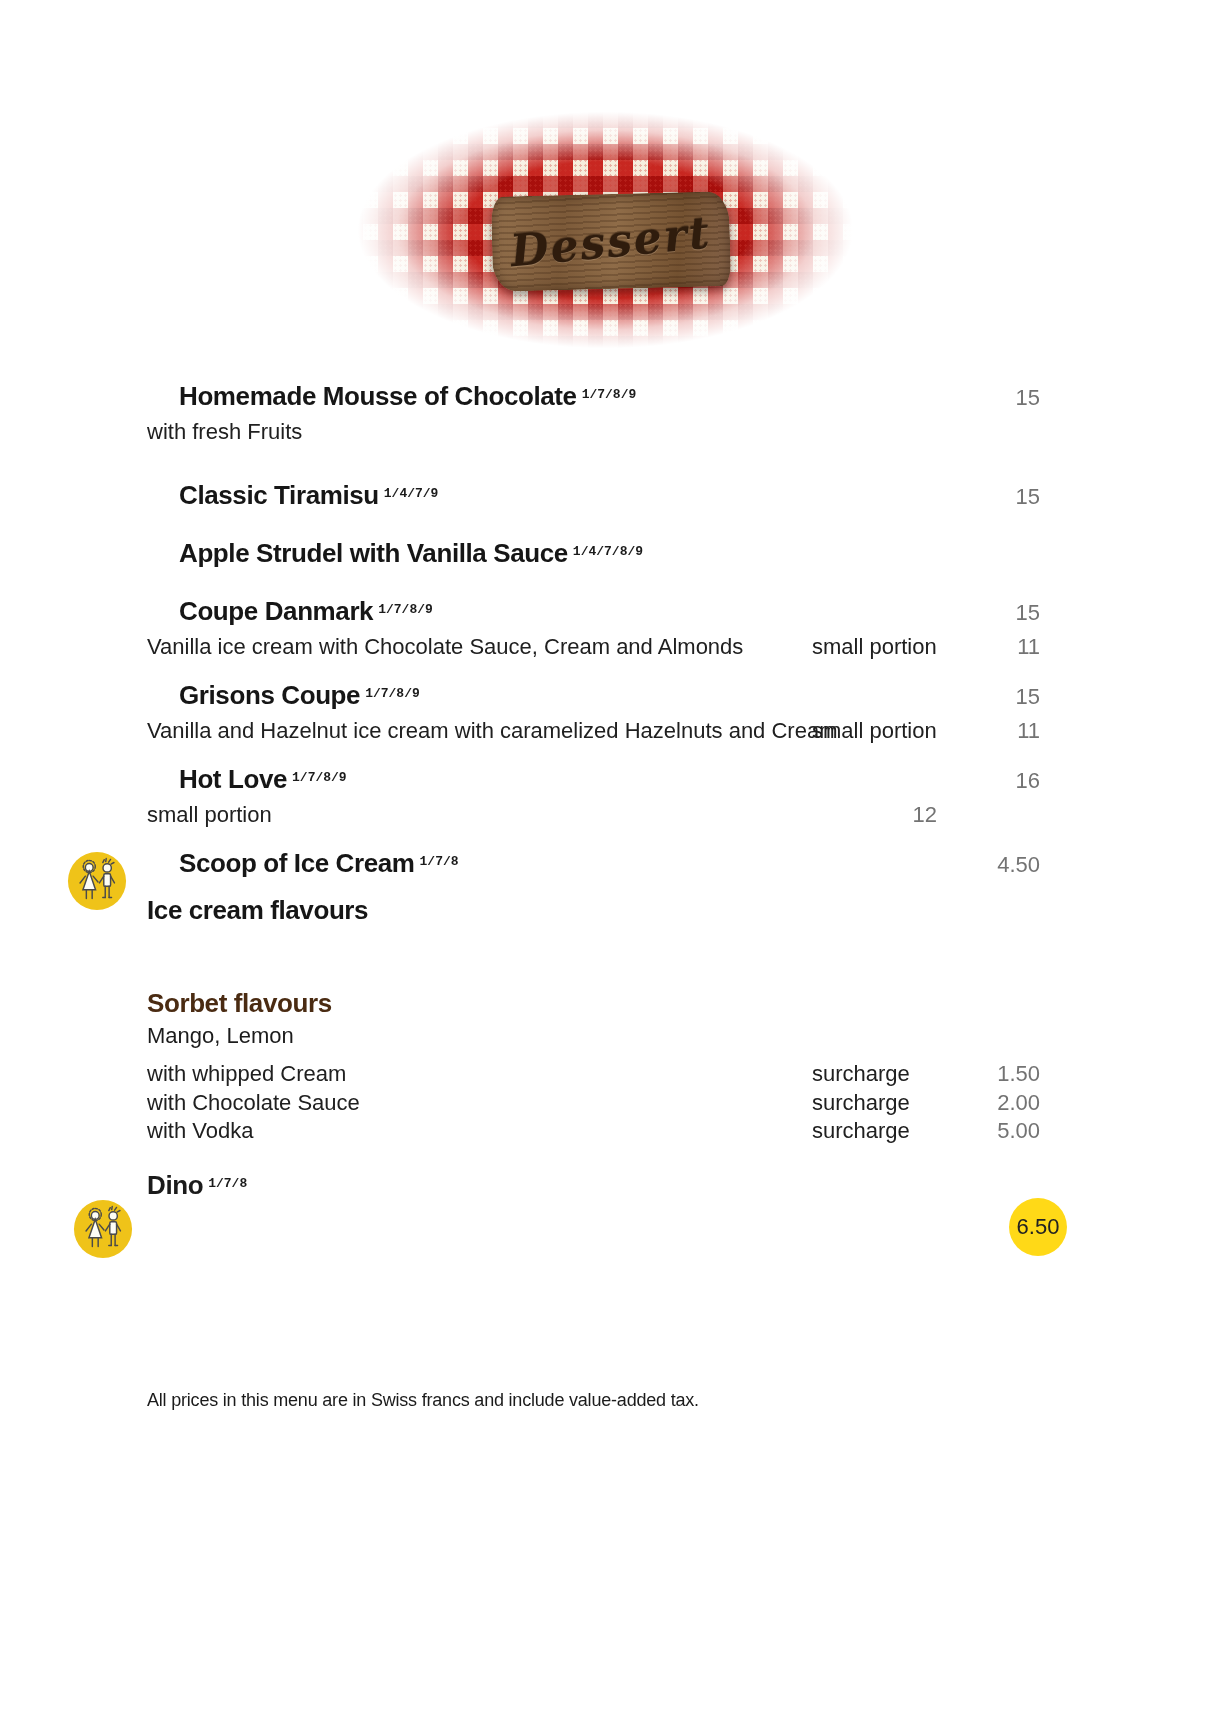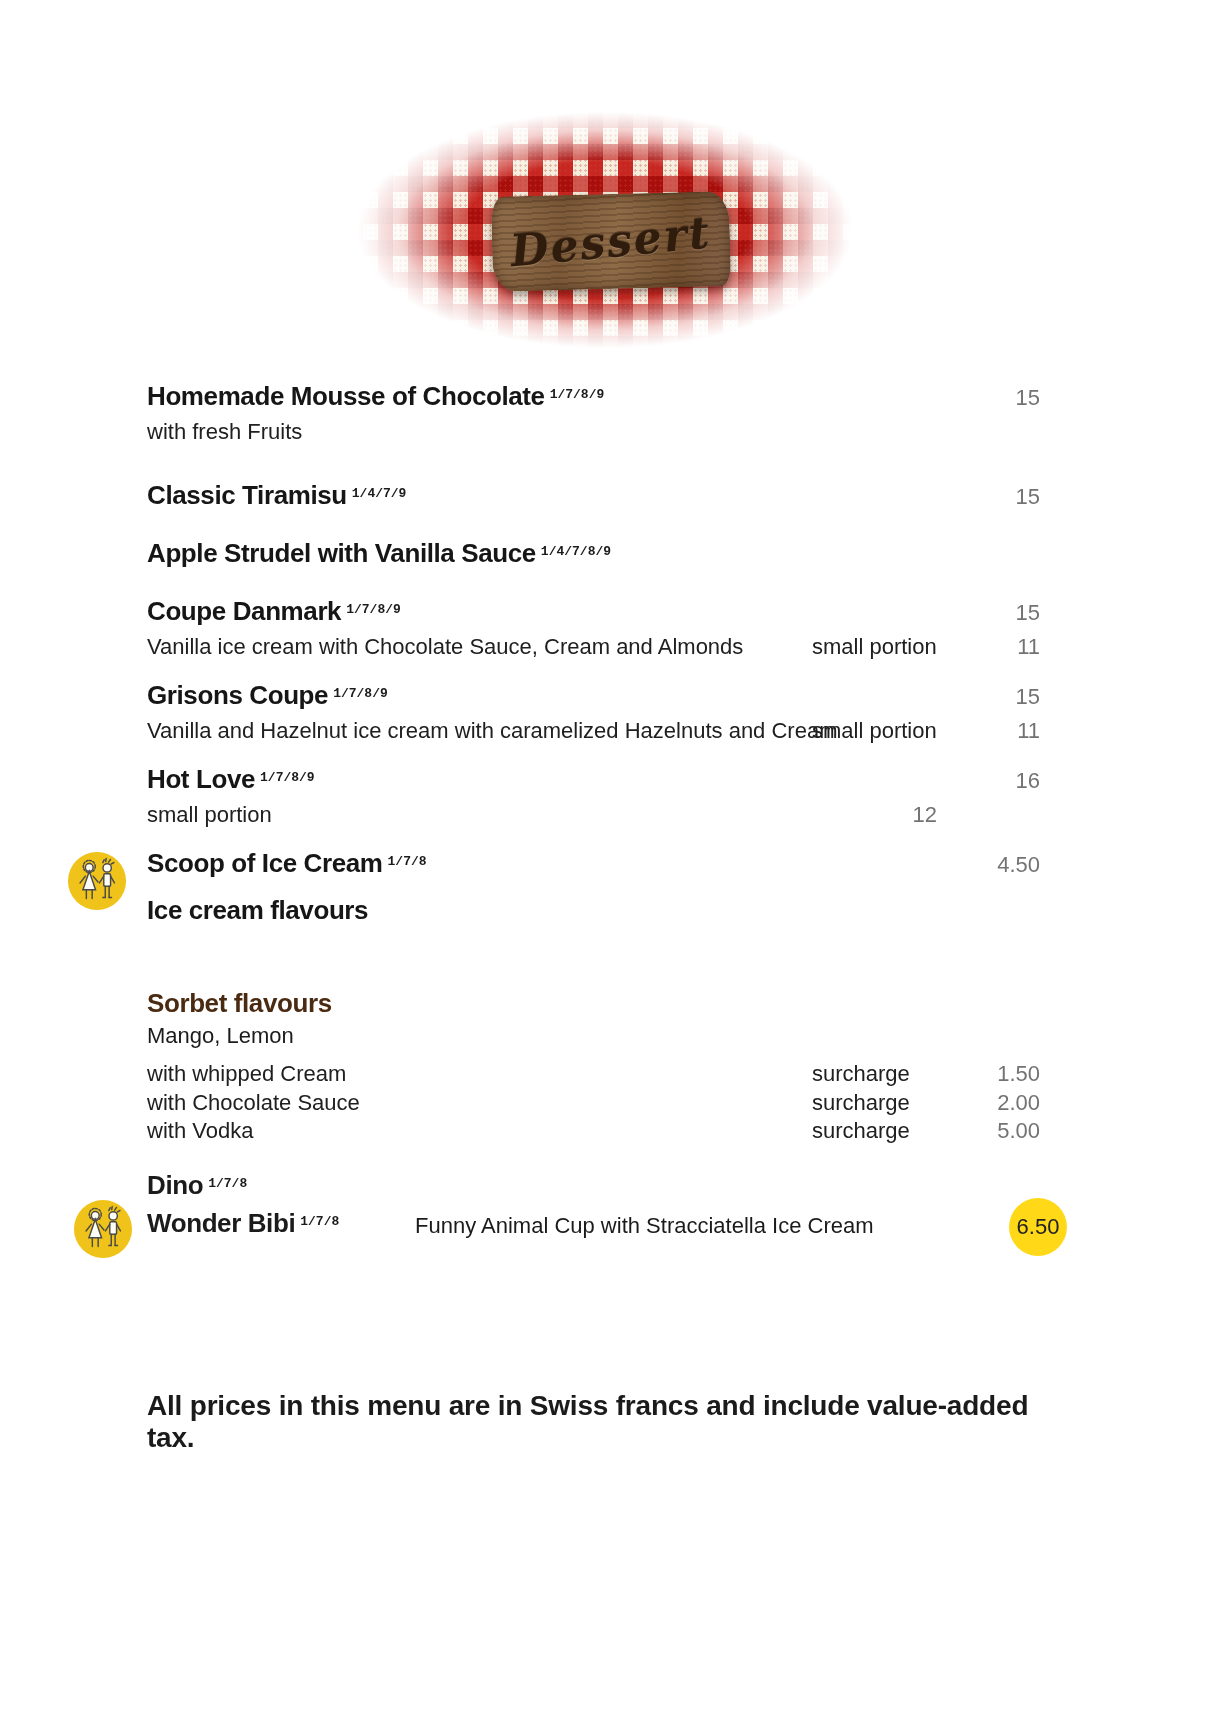--- a/index.html
+++ b/index.html
@@ -38,33 +38,33 @@
   .wood-sign-text{
     font-family:"DejaVu Serif",serif;font-style:italic;font-weight:700;
     font-size:44px;color:#2f1c0d;letter-spacing:2px;transform:rotate(-4deg);
     text-shadow:0 1px 0 rgba(240,220,190,0.22), 0 -1px 1px rgba(30,15,5,0.5);
   }
 
   
   .block{position:absolute;left:147px;width:893px;}
   .trow{display:grid;grid-template-columns:minmax(0,1fr) 103px;align-items:baseline;line-height:35px;}
   .drow{display:grid;grid-template-columns:minmax(0,1fr) 125px 103px;align-items:baseline;line-height:30px;}
-  .item-name{font-weight:700;font-size:26px;letter-spacing:-0.4px;color:#161616;white-space:nowrap;}
+  .item-name{font-weight:700;font-size:26px;letter-spacing:-0.4px;color:#161616;white-space:nowrap;margin-left:32px;}
   sup.allerg{font-size:13px;font-weight:600;position:relative;top:-1px;margin-left:5px;letter-spacing:0;font-family:Liberation Mono, monospace;}
   .desc{font-size:22px;color:#202020;white-space:nowrap;overflow:visible;}
   .mid-label{font-size:22px;color:#202020;white-space:nowrap;}
   .price{font-size:22px;color:#737373;text-align:right;white-space:nowrap;}
   .flav-title{font-weight:700;font-size:26px;letter-spacing:-0.4px;line-height:35px;color:#161616;}
   .flav-title.brown{color:var(--sorbet-heading,#4a2b12);}
   .flav-list{font-size:22px;line-height:30px;}
   .sur-row{display:grid;grid-template-columns:minmax(0,1fr) 125px 103px;align-items:baseline;line-height:28.5px;}
   .kids-row{display:grid;grid-template-columns:268px minmax(0,1fr);align-items:baseline;line-height:34px;}
   .kids-name{font-weight:700;font-size:26px;letter-spacing:-0.4px;white-space:nowrap;text-align:center;}
   .kids-desc{font-size:22px;white-space:nowrap;}
-  .footer-note{font-weight:700;font-size:28px;letter-spacing:-0.2px;}
+  .footer-note{font-weight:400;font-size:18px;letter-spacing:-0.2px;}
 
   
   .kids-icon{position:absolute;width:62px;height:62px;}
   .icon-scoop{left:66px;top:850px;}
   .icon-kidscup{left:72px;top:1198px;}
   .price-badge{
     position:absolute;left:1009px;top:1198px;width:58px;height:58px;border-radius:50%;
     background:var(--badge-yellow,#ffd917);
     display:flex;align-items:center;justify-content:center;
     font-size:22px;color:#222;
@@ -190,26 +190,20 @@
       <div class="mid-label">surcharge</div>
       <div class="price">5.00</div>
     </div>
   </div>
 
   <div class="block" style="top:1168px">
     <div class="kids-row">
       <div>
         <span class="kids-name">Dino</span><sup class="allerg">1/7/8</sup>
       </div>
-    </div>
-    <div class="kids-row">
-      <div>
-        <span class="kids-name">Wonder Bibi</span><sup class="allerg">1/7/8</sup>
-      </div>
-      <div class="kids-desc">Funny Animal Cup with Stracciatella Ice Cream</div>
     </div>
   </div>
 
   <svg class="kids-icon icon-scoop" viewBox="0 0 64 64">
     <circle cx="32" cy="32" r="30" fill="#efc319"></circle>
     <g stroke="#4a4a4a" stroke-width="1.5" stroke-linecap="round" fill="none">
       <circle cx="24" cy="17" r="6.2" stroke-dasharray="2 1.6"></circle>
       <circle cx="24" cy="18" r="4" fill="#fdfdf5"></circle>
       <path d="M24 22 L17.5 41 L30.5 41 Z" fill="#fdfdf5"></path>
       <line x1="20" y1="27" x2="14.5" y2="34"></line>

